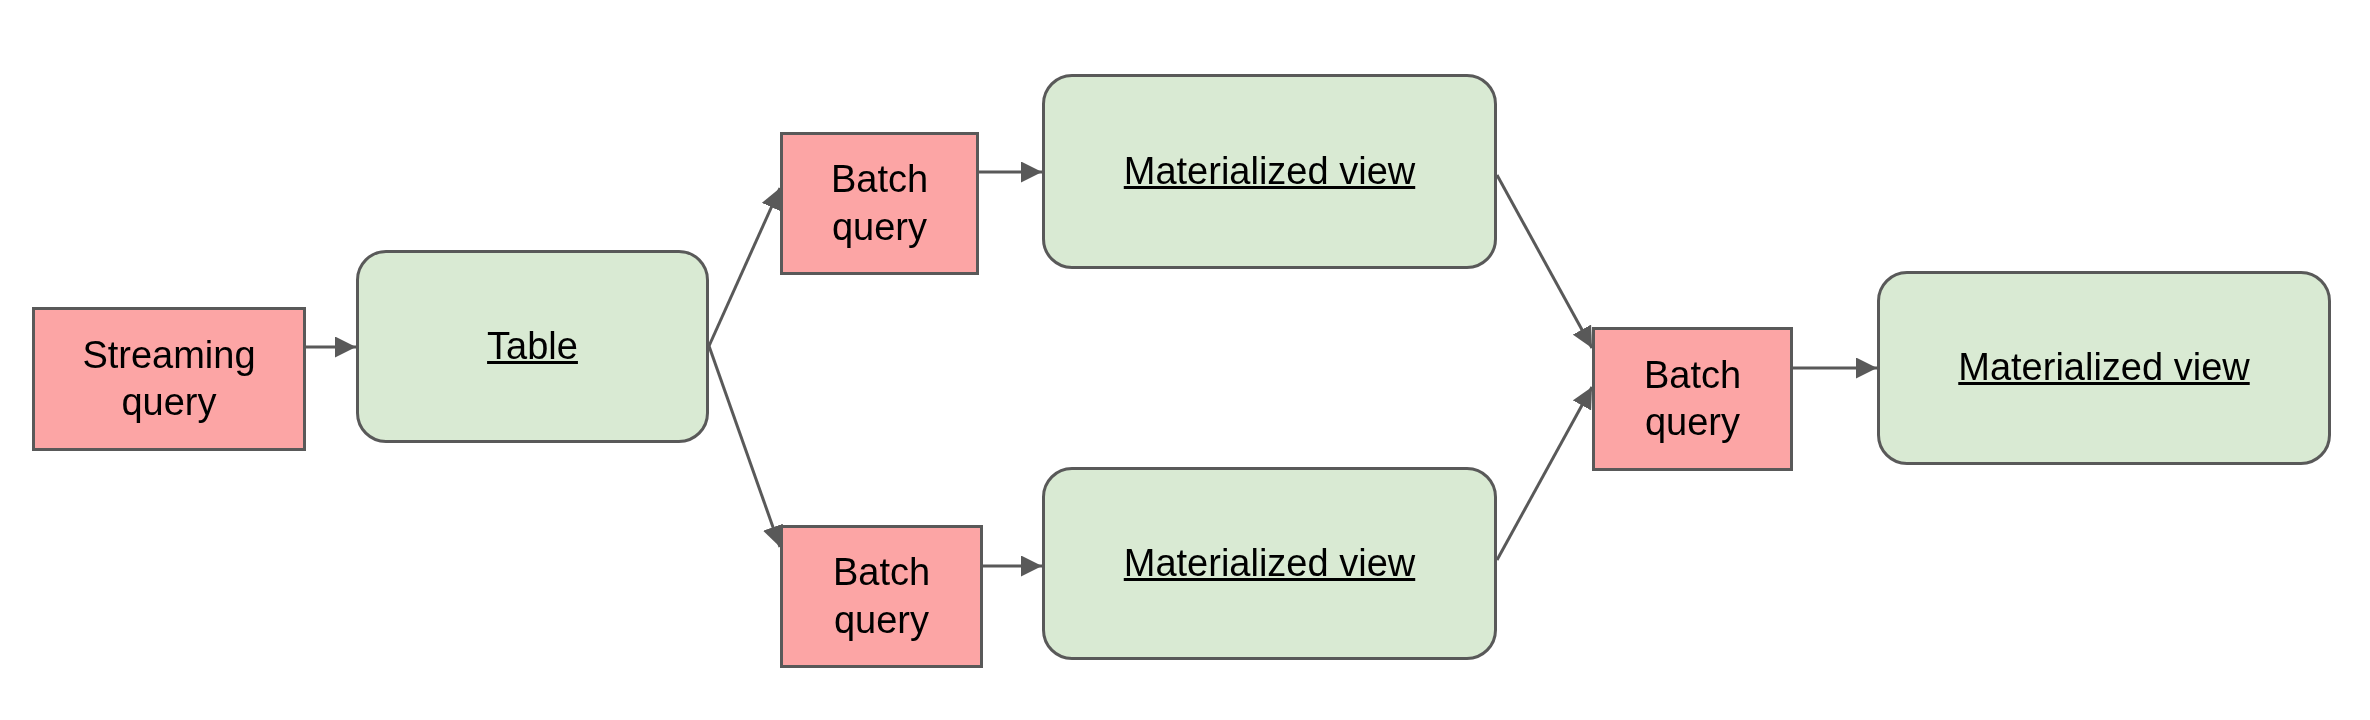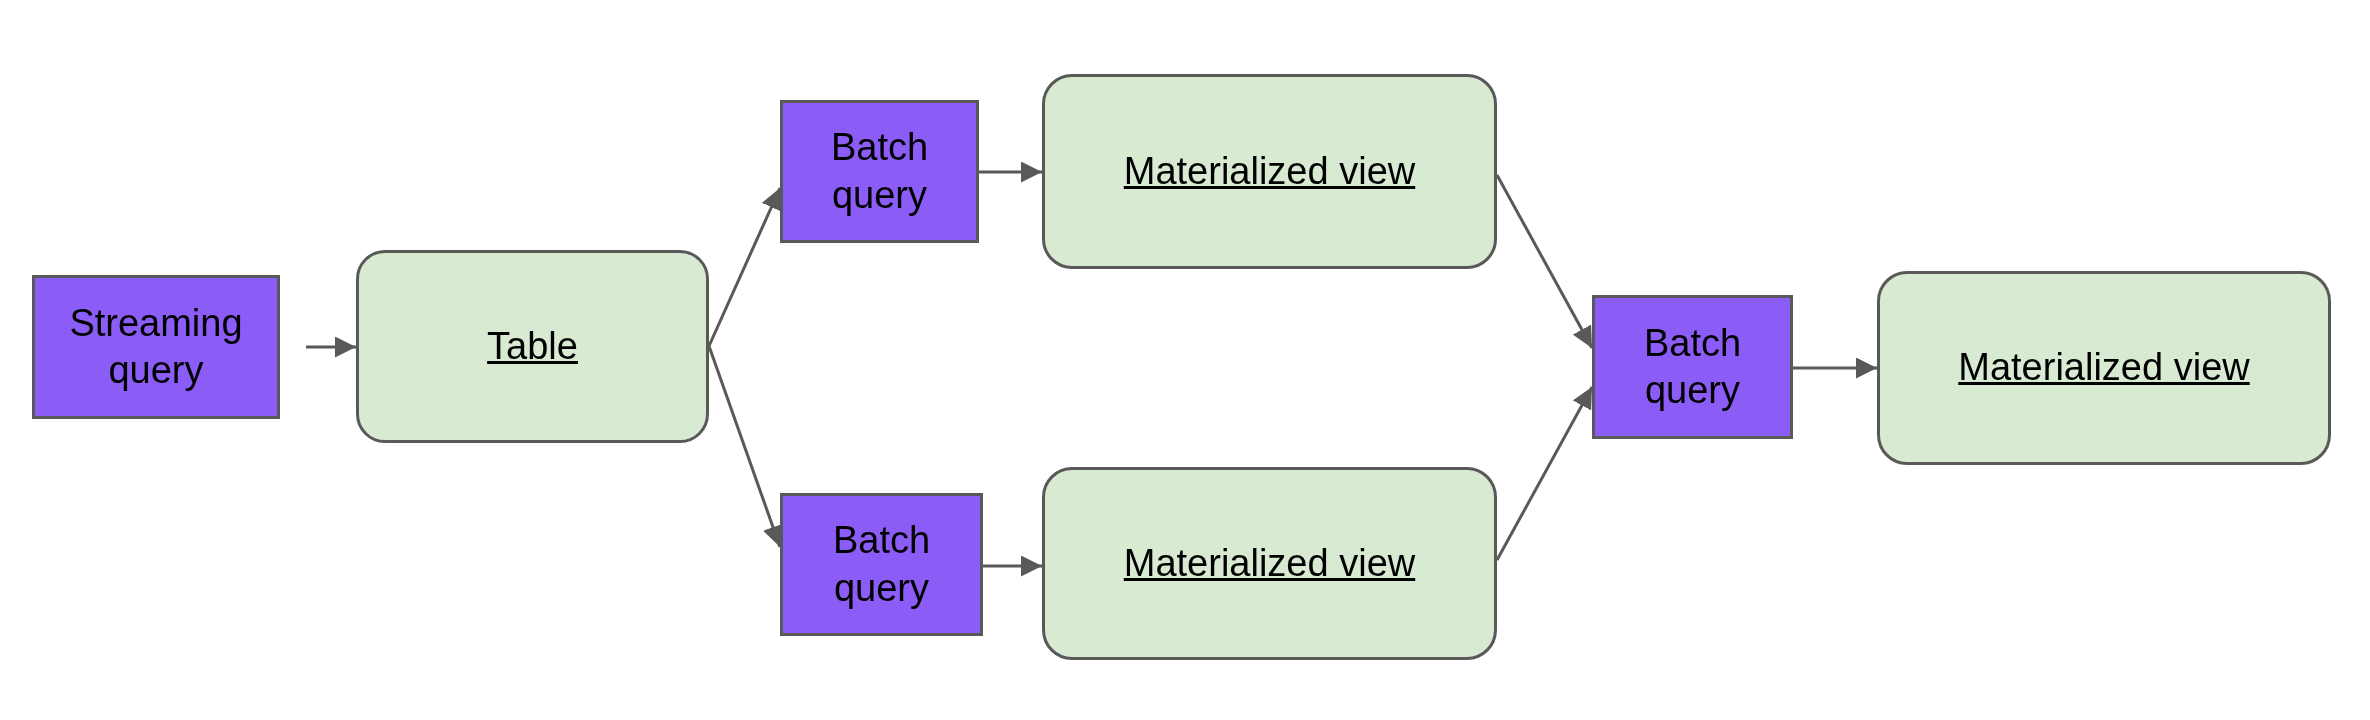--- a/index.html
+++ b/index.html
@@ -29,23 +29,24 @@
     display: flex;
     align-items: center;
     justify-content: center;
     text-align: center;
     font-size: 38px;
     line-height: 1.25;
     color: #000000;
     padding: 4px 10px;
   }
   .node.query {
-    background: #8b5cf6;
+    background: #fca5a5;
     border: 3px solid #595959;
     border-radius: 0;
+    margin-top: 32px;
   }
   .node.table {
     background: #D9EAD3;
     border: 3px solid #595959;
     border-radius: 30px;
     text-decoration: underline;
   }
   .edge-line {
     stroke: #595959;
     stroke-width: 3;
@@ -66,25 +67,25 @@
     <line class="edge-line" x1="306" y1="347" x2="356" y2="347" marker-end="url(#arrow)"></line>
     <line class="edge-line" x1="709" y1="346" x2="780" y2="188" marker-end="url(#arrow)"></line>
     <line class="edge-line" x1="709" y1="346" x2="780" y2="547" marker-end="url(#arrow)"></line>
     <line class="edge-line" x1="979" y1="172" x2="1042" y2="172" marker-end="url(#arrow)"></line>
     <line class="edge-line" x1="983" y1="566" x2="1042" y2="566" marker-end="url(#arrow)"></line>
     <line class="edge-line" x1="1497" y1="175" x2="1592" y2="348" marker-end="url(#arrow)"></line>
     <line class="edge-line" x1="1497" y1="560" x2="1592" y2="387" marker-end="url(#arrow)"></line>
     <line class="edge-line" x1="1793" y1="368" x2="1877" y2="368" marker-end="url(#arrow)"></line>
   </svg>
 
-  <div class="node query" style="left:32px;   top:275px; width:248px; height:144px;">
+  <div class="node query" style="left:32px;   top:275px; width:274px; height:144px;">
     <span>Streaming query</span>
   </div>
 
-  <div class="node table" style="left:356px;  top:250px; width:353px; height:193px;border-radius:29px;">
+  <div class="node table" style="left:356px;  top:250px; width:353px; height:193px;">
     <span>Table</span>
   </div>
 
   <div class="node query" style="left:780px;  top:100px; width:199px; height:143px;">
     <span>Batch query</span>
   </div>
 
   <div class="node table" style="left:1042px; top:74px;  width:455px; height:195px;">
     <span>Materialized view</span>
   </div>

